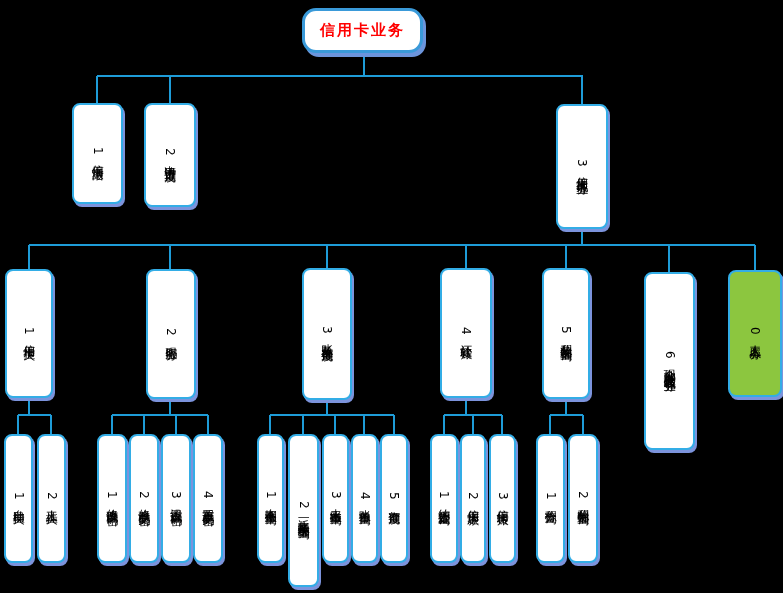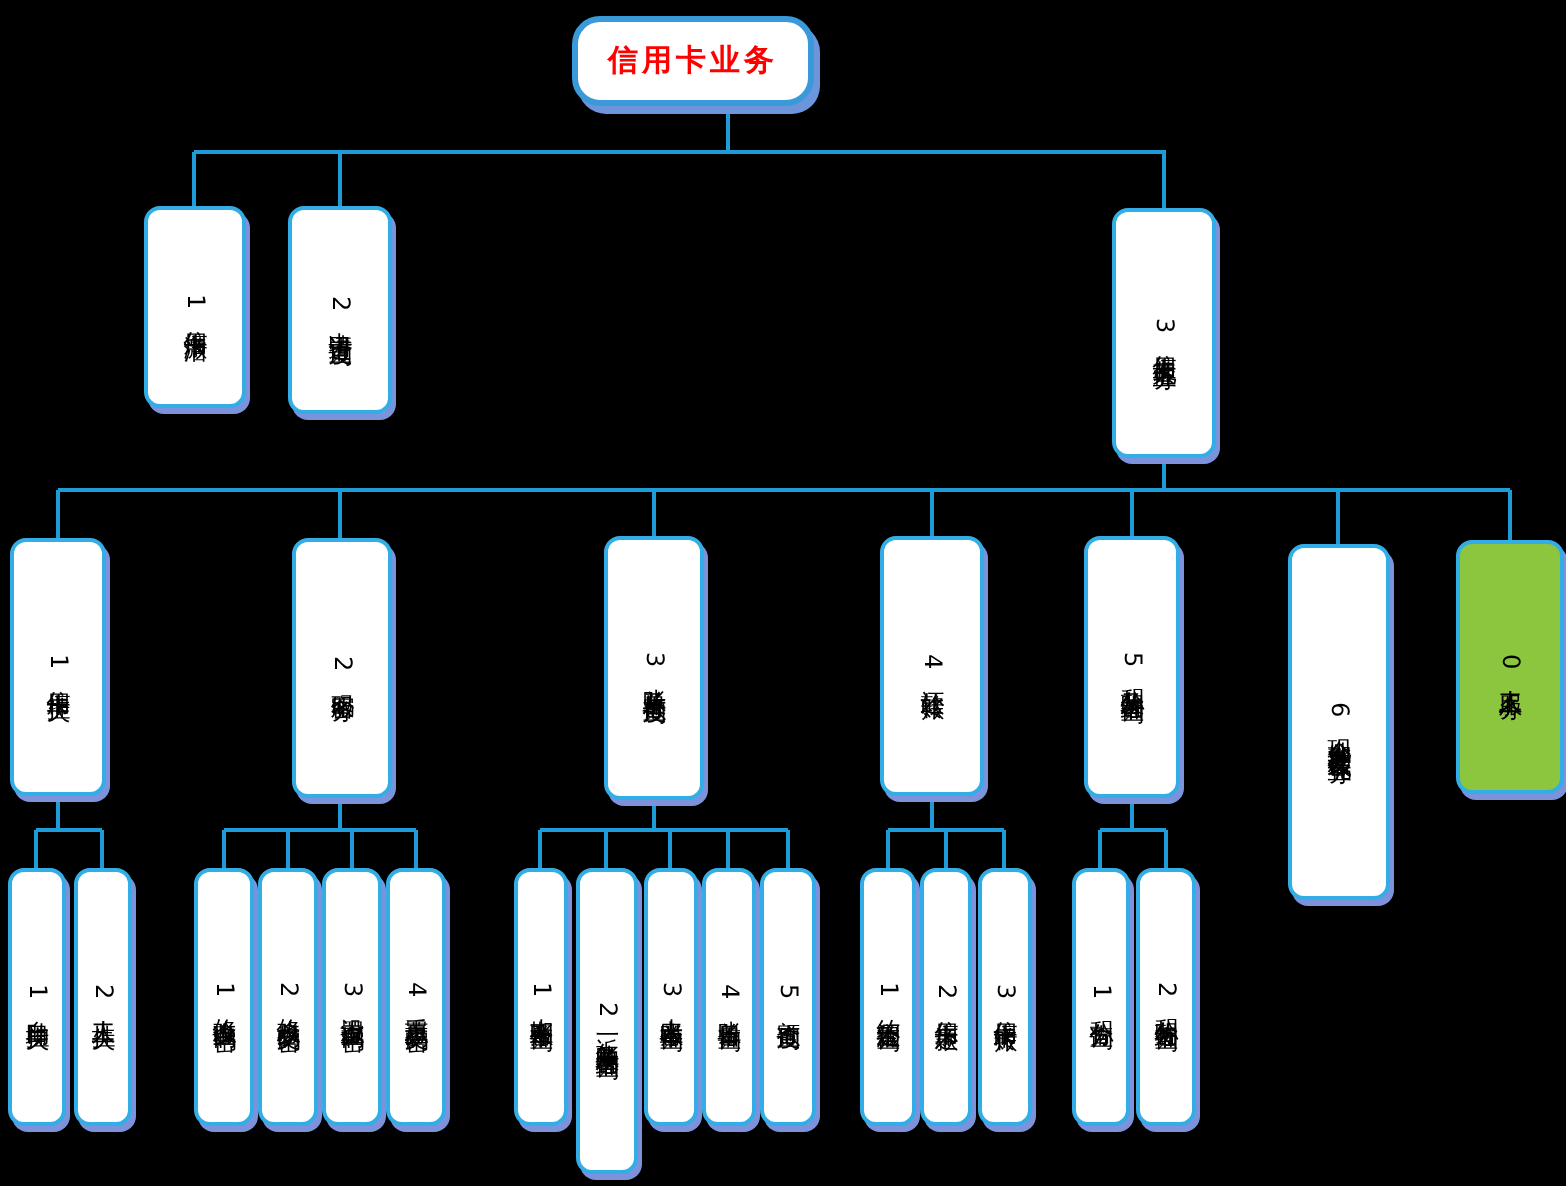--- a/index.html
+++ b/index.html
@@ -30,21 +30,21 @@
       M566 245 V268 M669 245 V273 M755 245 V271
       M29 398 V416 M170 399 V416 M327 400 V416 M466 398 V416 M566 399 V416
       M18 415 H51 M112 415 H208 M270 415 H394 M444 415 H502 M550 415 H583
       M18 415 V435 M51 415 V435
       M112 415 V435 M144 415 V435 M176 415 V435 M208 415 V435
       M270 415 V435 M303 415 V435 M335 415 V435 M364 415 V435 M394 415 V435
       M444 415 V435 M473 415 V435 M502 415 V435
       M550 415 V435 M583 415 V435"></path>
   </svg>
 
-  <div class="node root" style="left:286px;top:8px;width:121px;height:45px">信用卡业务</div>
+  <div class="node root" style="left:302px;top:8px;width:121px;height:45px">信用卡业务</div>
 
   <div class="node vert" style="left:72px;top:103px;width:51px;height:101px">1信用卡激活</div>
   <div class="node vert" style="left:144px;top:103px;width:52px;height:104px">2申请进度查询</div>
   <div class="node vert" style="left:556px;top:104px;width:52px;height:125px">3信用卡其他业务</div>
 
   <div class="node vert" style="left:5px;top:269px;width:48px;height:129px">1信用卡挂失</div>
   <div class="node vert" style="left:146px;top:269px;width:50px;height:130px">2密码服务</div>
   <div class="node vert" style="left:302px;top:268px;width:50px;height:132px">3账单及额度查询</div>
   <div class="node vert" style="left:440px;top:268px;width:52px;height:130px">4还款转账</div>
   <div class="node vert" style="left:542px;top:268px;width:48px;height:131px">5积分及明细查询</div>

